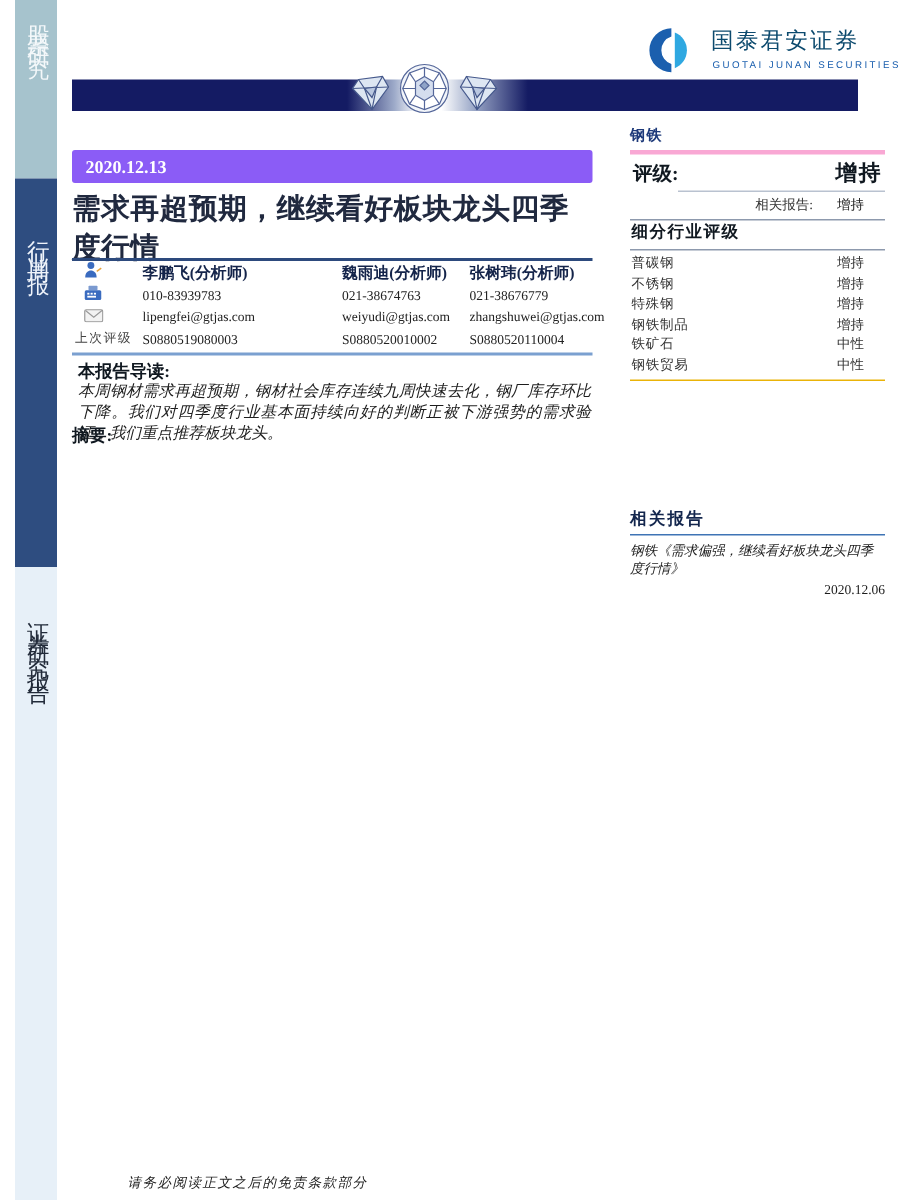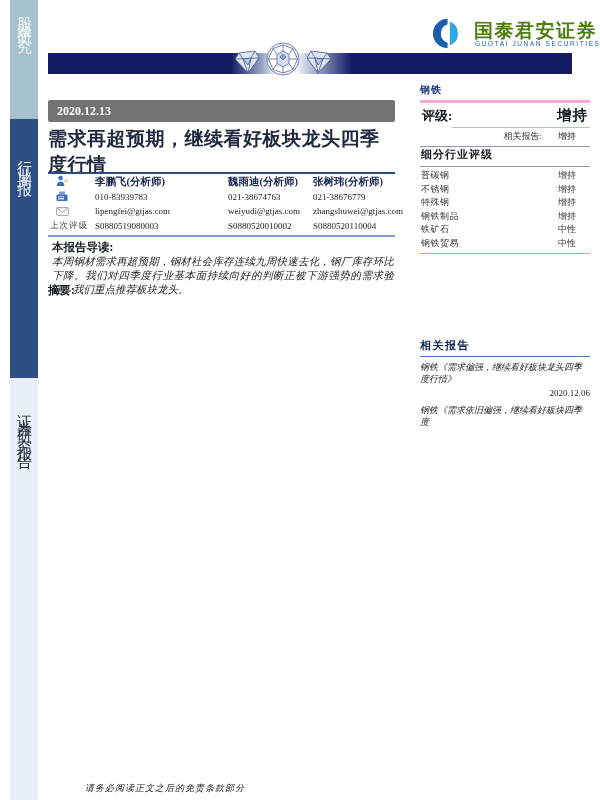--- a/index.html
+++ b/index.html
@@ -13,32 +13,32 @@
   .side-mid { top:119px; height:259px; background:#2e4d80; }
   .side-bot { top:378px; height:422px; background:#e7f0f8; }
   .vtext { writing-mode:vertical-rl; text-orientation:upright; display:inline-block; letter-spacing:7px; font-size:15px; }
   .side-top .vtext { color:#f4f8fa; margin-top:5px; }
   .side-mid .vtext { color:#eef3fa; margin-top:30px; }
   .side-bot .vtext { color:#222b3a; margin-top:24px; letter-spacing:8px; }
 
   
   .logo { position:absolute; top:16px; left:432px; width:158px; }
   .logo-icon { position:absolute; top:1px; left:0; width:33px; height:33px; }
-  .logo-cn { position:absolute; top:2px; left:42px; font-size:19px; font-weight:bold; color:#4d7c0f; letter-spacing:1.5px; white-space:nowrap; }
+  .logo-cn { position:absolute; top:2px; left:42px; font-size:15px; font-weight:normal; color:#0c4a6e; letter-spacing:1.5px; white-space:nowrap; }
   .logo-en { position:absolute; top:24px; left:43px; font-size:6.5px; color:#1b5fae; letter-spacing:1.6px; font-family:"Liberation Sans",sans-serif; white-space:nowrap; }
 
   
   .banner { position:absolute; left:48px; top:53px; width:524px; height:21px;
     background:linear-gradient(90deg,#141b63 0%,#141b63 35%,#9daac9 41%,#ffffff 44%,#ffffff 47%,#9daac9 51%,#141b63 58%,#141b63 100%); }
   .diamonds { position:absolute; left:175px; top:-13px; width:120px; height:40px; }
 
   .industry-tag { position:absolute; top:83px; left:420px; width:158px; text-align:left; font-size:10px; font-weight:bold; color:#1e3a7a; letter-spacing:1px; }
 
   
-  .datebar { position:absolute; left:48px; top:100px; width:347px; height:22px; background:#737373; border-radius:2px; color:#fff; font-size:12px; font-weight:bold; line-height:22px; padding-left:9px; font-family:"Liberation Serif",serif; }
+  .datebar { position:absolute; left:48px; top:100px; width:347px; height:22px; background:#8b5cf6; border-radius:2px; color:#fff; font-size:12px; font-weight:bold; line-height:22px; padding-left:9px; font-family:"Liberation Serif",serif; }
   .title { position:absolute; left:48px; top:126px; width:350px; font-size:19px; font-weight:bold; color:#20293f; letter-spacing:0.5px; }
 
   
   .atable { position:absolute; left:48px; top:172px; width:347px; border-top:2px solid #2d4a7d; border-bottom:2px solid #7ba0d0; padding:1px 0 2px 0;
     display:grid; grid-template-columns:47px 133px 85px 82px; grid-auto-rows:14.5px; align-items:center; }
   .atable .ic { text-align:left; padding-left:8px; }
   .aname { font-size:10.5px; font-weight:bold; color:#14244a; }
   .acell { font-size:9px; color:#222; font-family:"Liberation Serif",serif; }
   .certlab { font-size:8.5px; color:#444; letter-spacing:1px; padding-left:2px; }
 
@@ -221,18 +221,17 @@
         <span class="sub-name">钢铁贸易</span>
         <span class="sub-val">中性</span>
       </div>
     </div>
   </div>
 
   <div class="rp rel-box">
     <div class="rel-h">相关报告</div>
     <div class="rel-title">钢铁《需求偏强，继续看好板块龙头四季度行情》</div>
     <div class="rel-date">2020.12.06</div>
-    <div class="rel-title">钢铁《需求依旧偏强，继续看好板块四季度</div>
   </div>
 
   <div class="footer">请务必阅读正文之后的免责条款部分</div>
 
 </div>
 
 </body></html>

